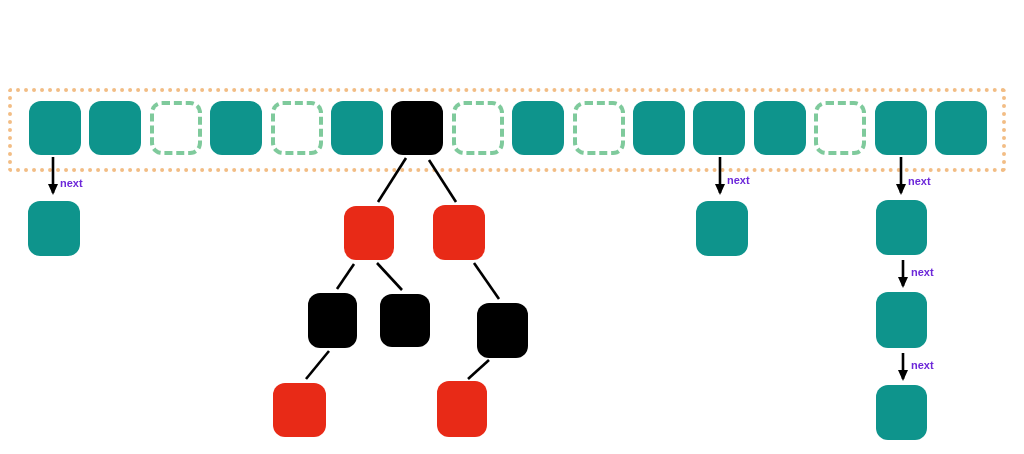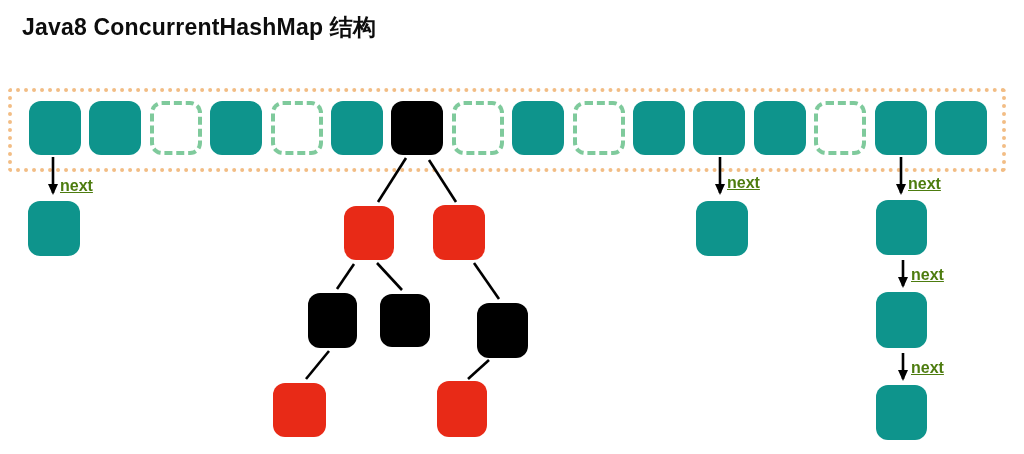--- a/index.html
+++ b/index.html
@@ -4,27 +4,26 @@
 <style>
   html,body{margin:0;padding:0;background:#ffffff;}
   body{font-family:"Liberation Sans","DejaVu Sans",sans-serif;}
   .stage{position:relative;width:1024px;height:454px;background:#ffffff;overflow:hidden;}
   .title{position:absolute;left:22px;top:12px;margin:0;font-size:23px;font-weight:bold;color:#0d0d0d;letter-spacing:0.2px;}
   .array-box{position:absolute;box-sizing:border-box;border:4px dotted #f2bd85;border-radius:4px;background:transparent;}
   .cell{position:absolute;box-sizing:border-box;border-radius:12px;}
   .cell.empty{background:transparent;border:4px dashed #7fca9c;}
   .node-box{position:absolute;box-sizing:border-box;border-radius:12px;}
   .connector-layer{position:absolute;left:0;top:0;width:1024px;height:454px;pointer-events:none;}
-  .next-label{position:absolute;font-size:16px;font-weight:bold;color:#4d7c0f;line-height:1;white-space:nowrap;text-decoration:underline;}
+  .next-label{position:absolute;font-size:11px;font-weight:bold;color:#6d28d9;line-height:1;white-space:nowrap;}
 </style>
 </head>
 <body>
 
 <div class="stage">
-  <h1 class="title">Java8 ConcurrentHashMap 结构</h1>
   <div class="array-box" style="left: 8px; top: 88px; width: 998px; height: 84px; border-color: rgb(242, 189, 133);"></div>
   <svg class="connector-layer" width="1024" height="454" viewBox="0 0 1024 454">
     <defs>
       <marker id="arrowhead" markerUnits="userSpaceOnUse" markerWidth="14" markerHeight="14" refX="9" refY="5" orient="auto">
         <path d="M0,0 L11,5 L0,10 Z" fill="#000000"></path>
       </marker>
     </defs>
     <g>
         <line x1="406" y1="158" x2="378" y2="202" stroke="#000000" stroke-width="2.6"></line>
         <line x1="429" y1="160" x2="456" y2="202" stroke="#000000" stroke-width="2.6"></line>

